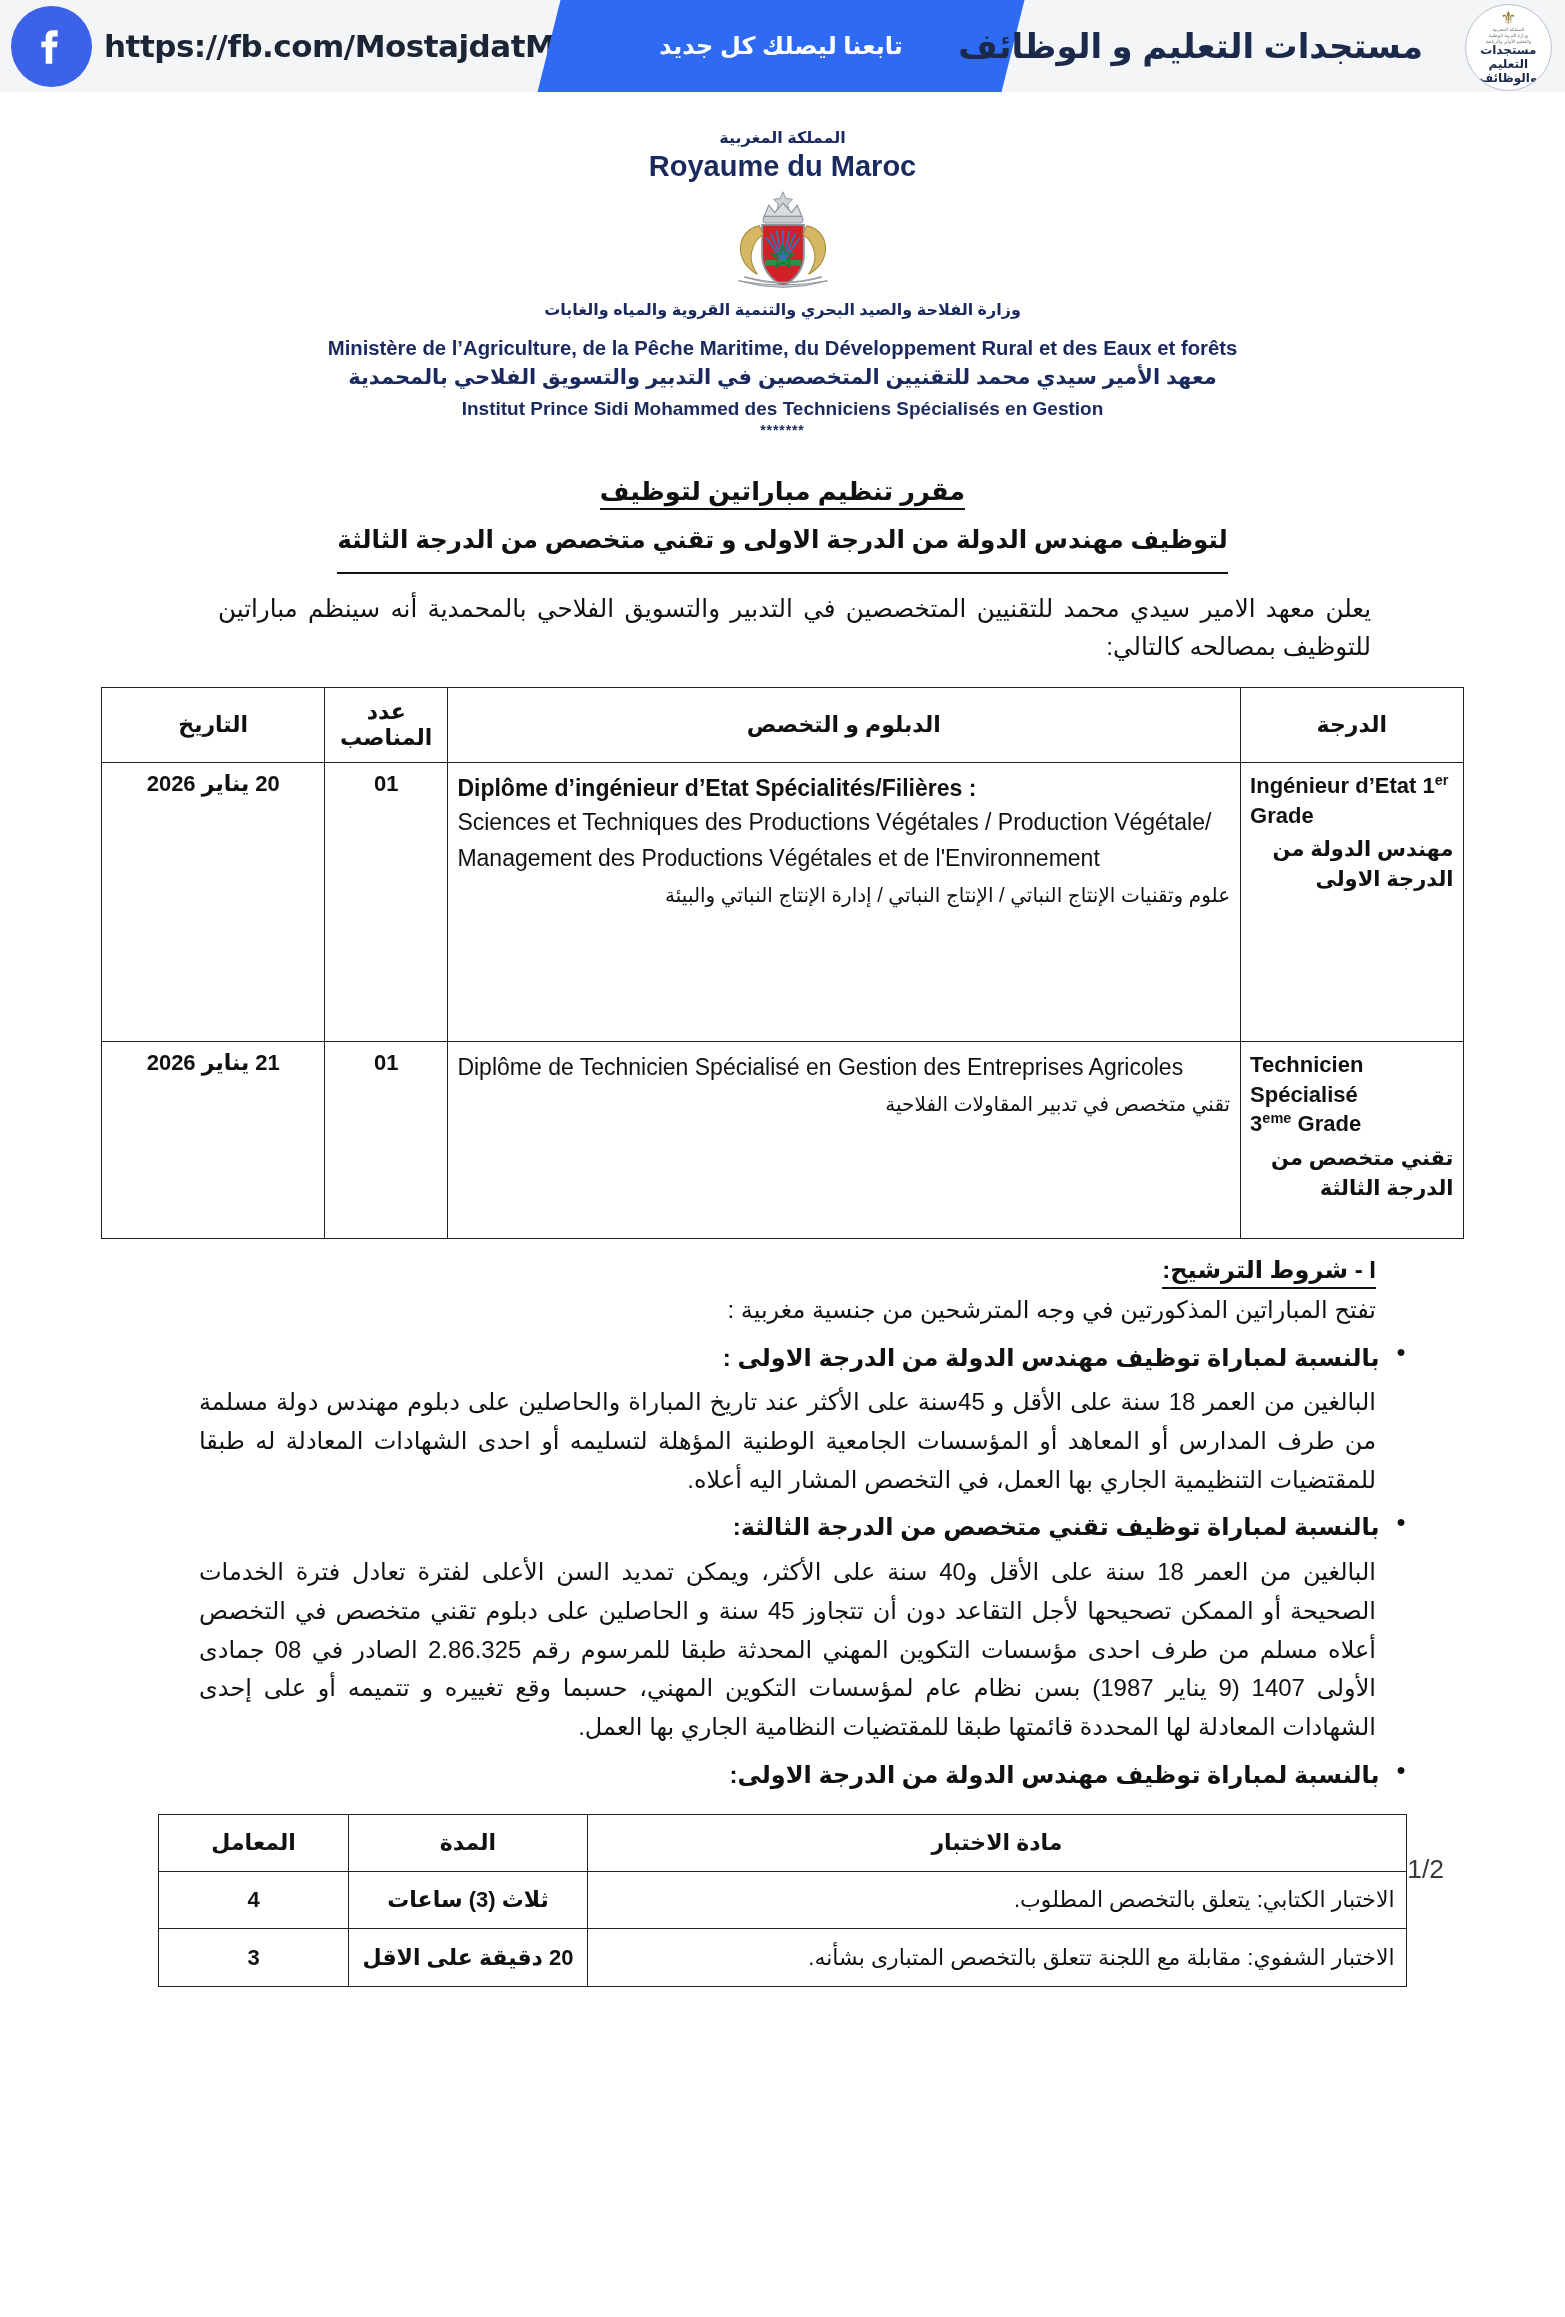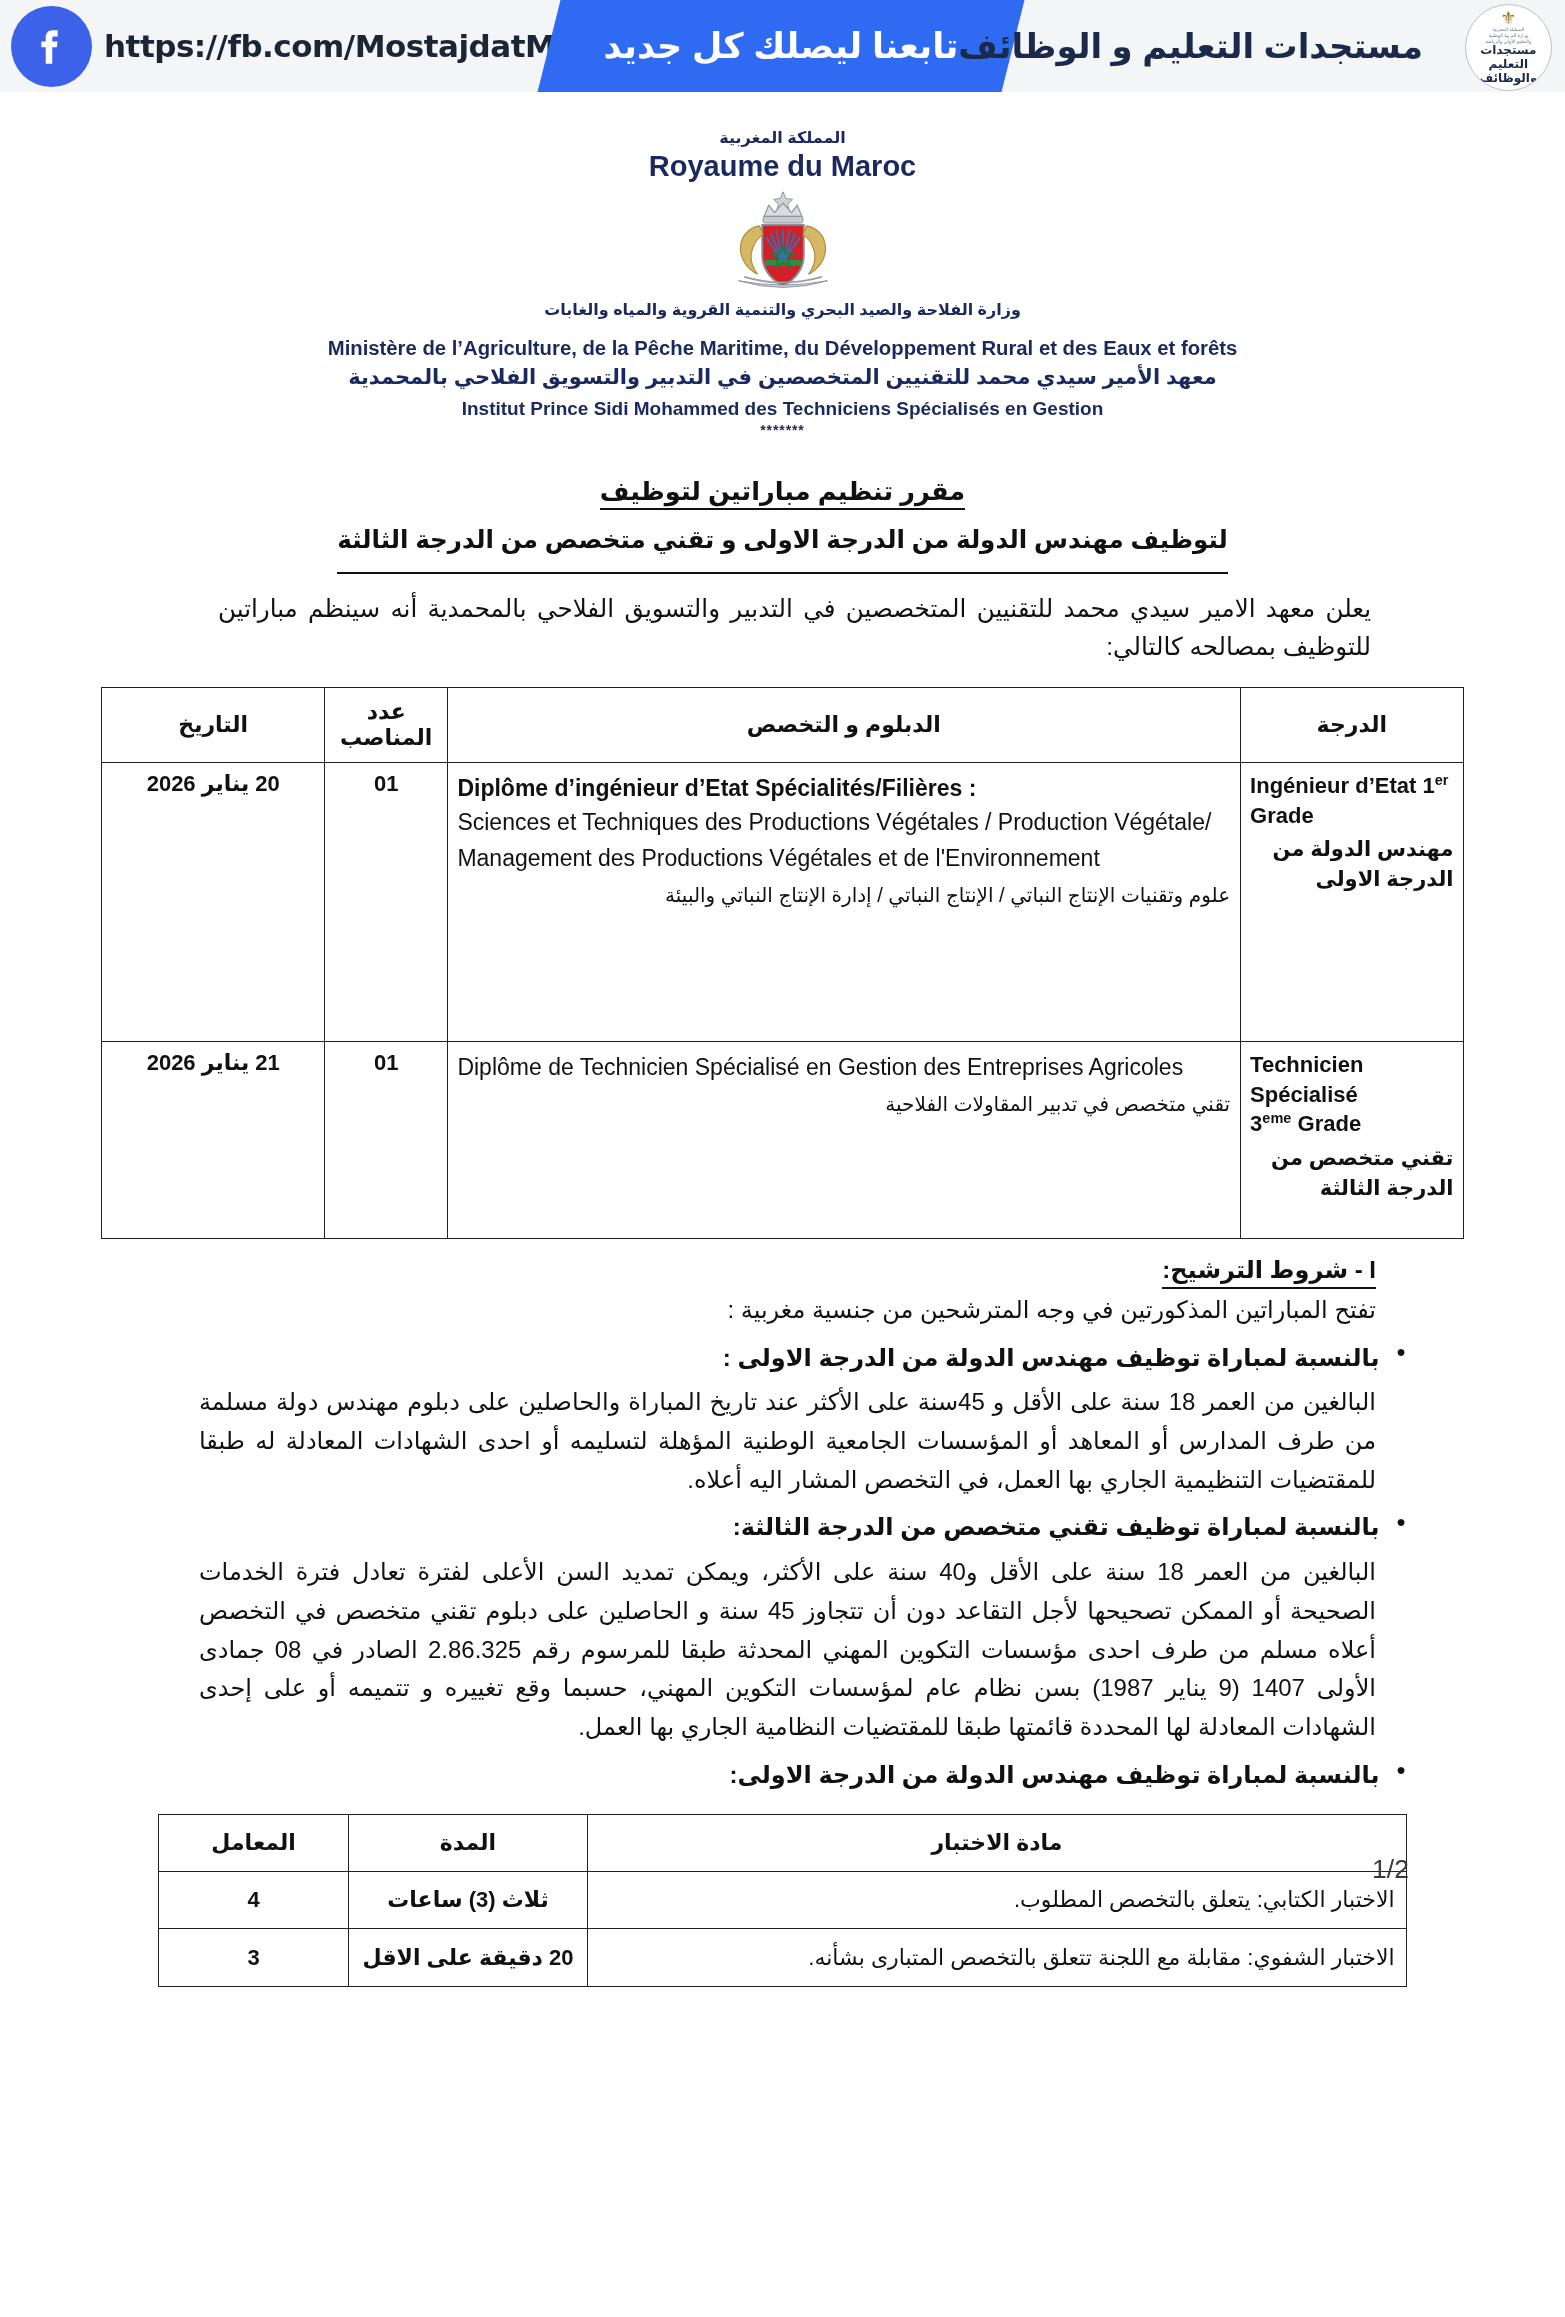--- a/index.html
+++ b/index.html
@@ -36,21 +36,21 @@
   .banner-blue-text {
     position: absolute;
     top: 0;
     left: 554px;
     width: 454px;
     height: 92px;
     display: flex;
     align-items: center;
     justify-content: center;
     color: #ffffff;
-    font-size: 35px;
+    font-size: 24px;
     font-weight: bold;
     direction: rtl;
     letter-spacing: 0px;
   }
   .fb-badge {
     position: absolute;
     top: 5.7px;
     left: 11.4px;
     width: 81px;
     height: 81px;
@@ -344,21 +344,21 @@
   .ex-col-coef    { width: 189px; }
   .ex-subject { text-align: right; height: 45px; }
   .ex-dur     { text-align: center; font-weight: bold; }
   .ex-coef    { text-align: center; font-weight: bold; }
 
   .page-num {
     position: absolute;
     left: 12px;
     right: 121px;
     bottom: 102px;
-    text-align: center;
+    text-align: right;
     direction: ltr;
     font-size: 26.5px;
     color: #3a3a3a;
   }
   .page-num-inner { display:inline-block; margin-left: 1325px; }
 </style>
 </head>
 <body>
 
 <div class="page">

